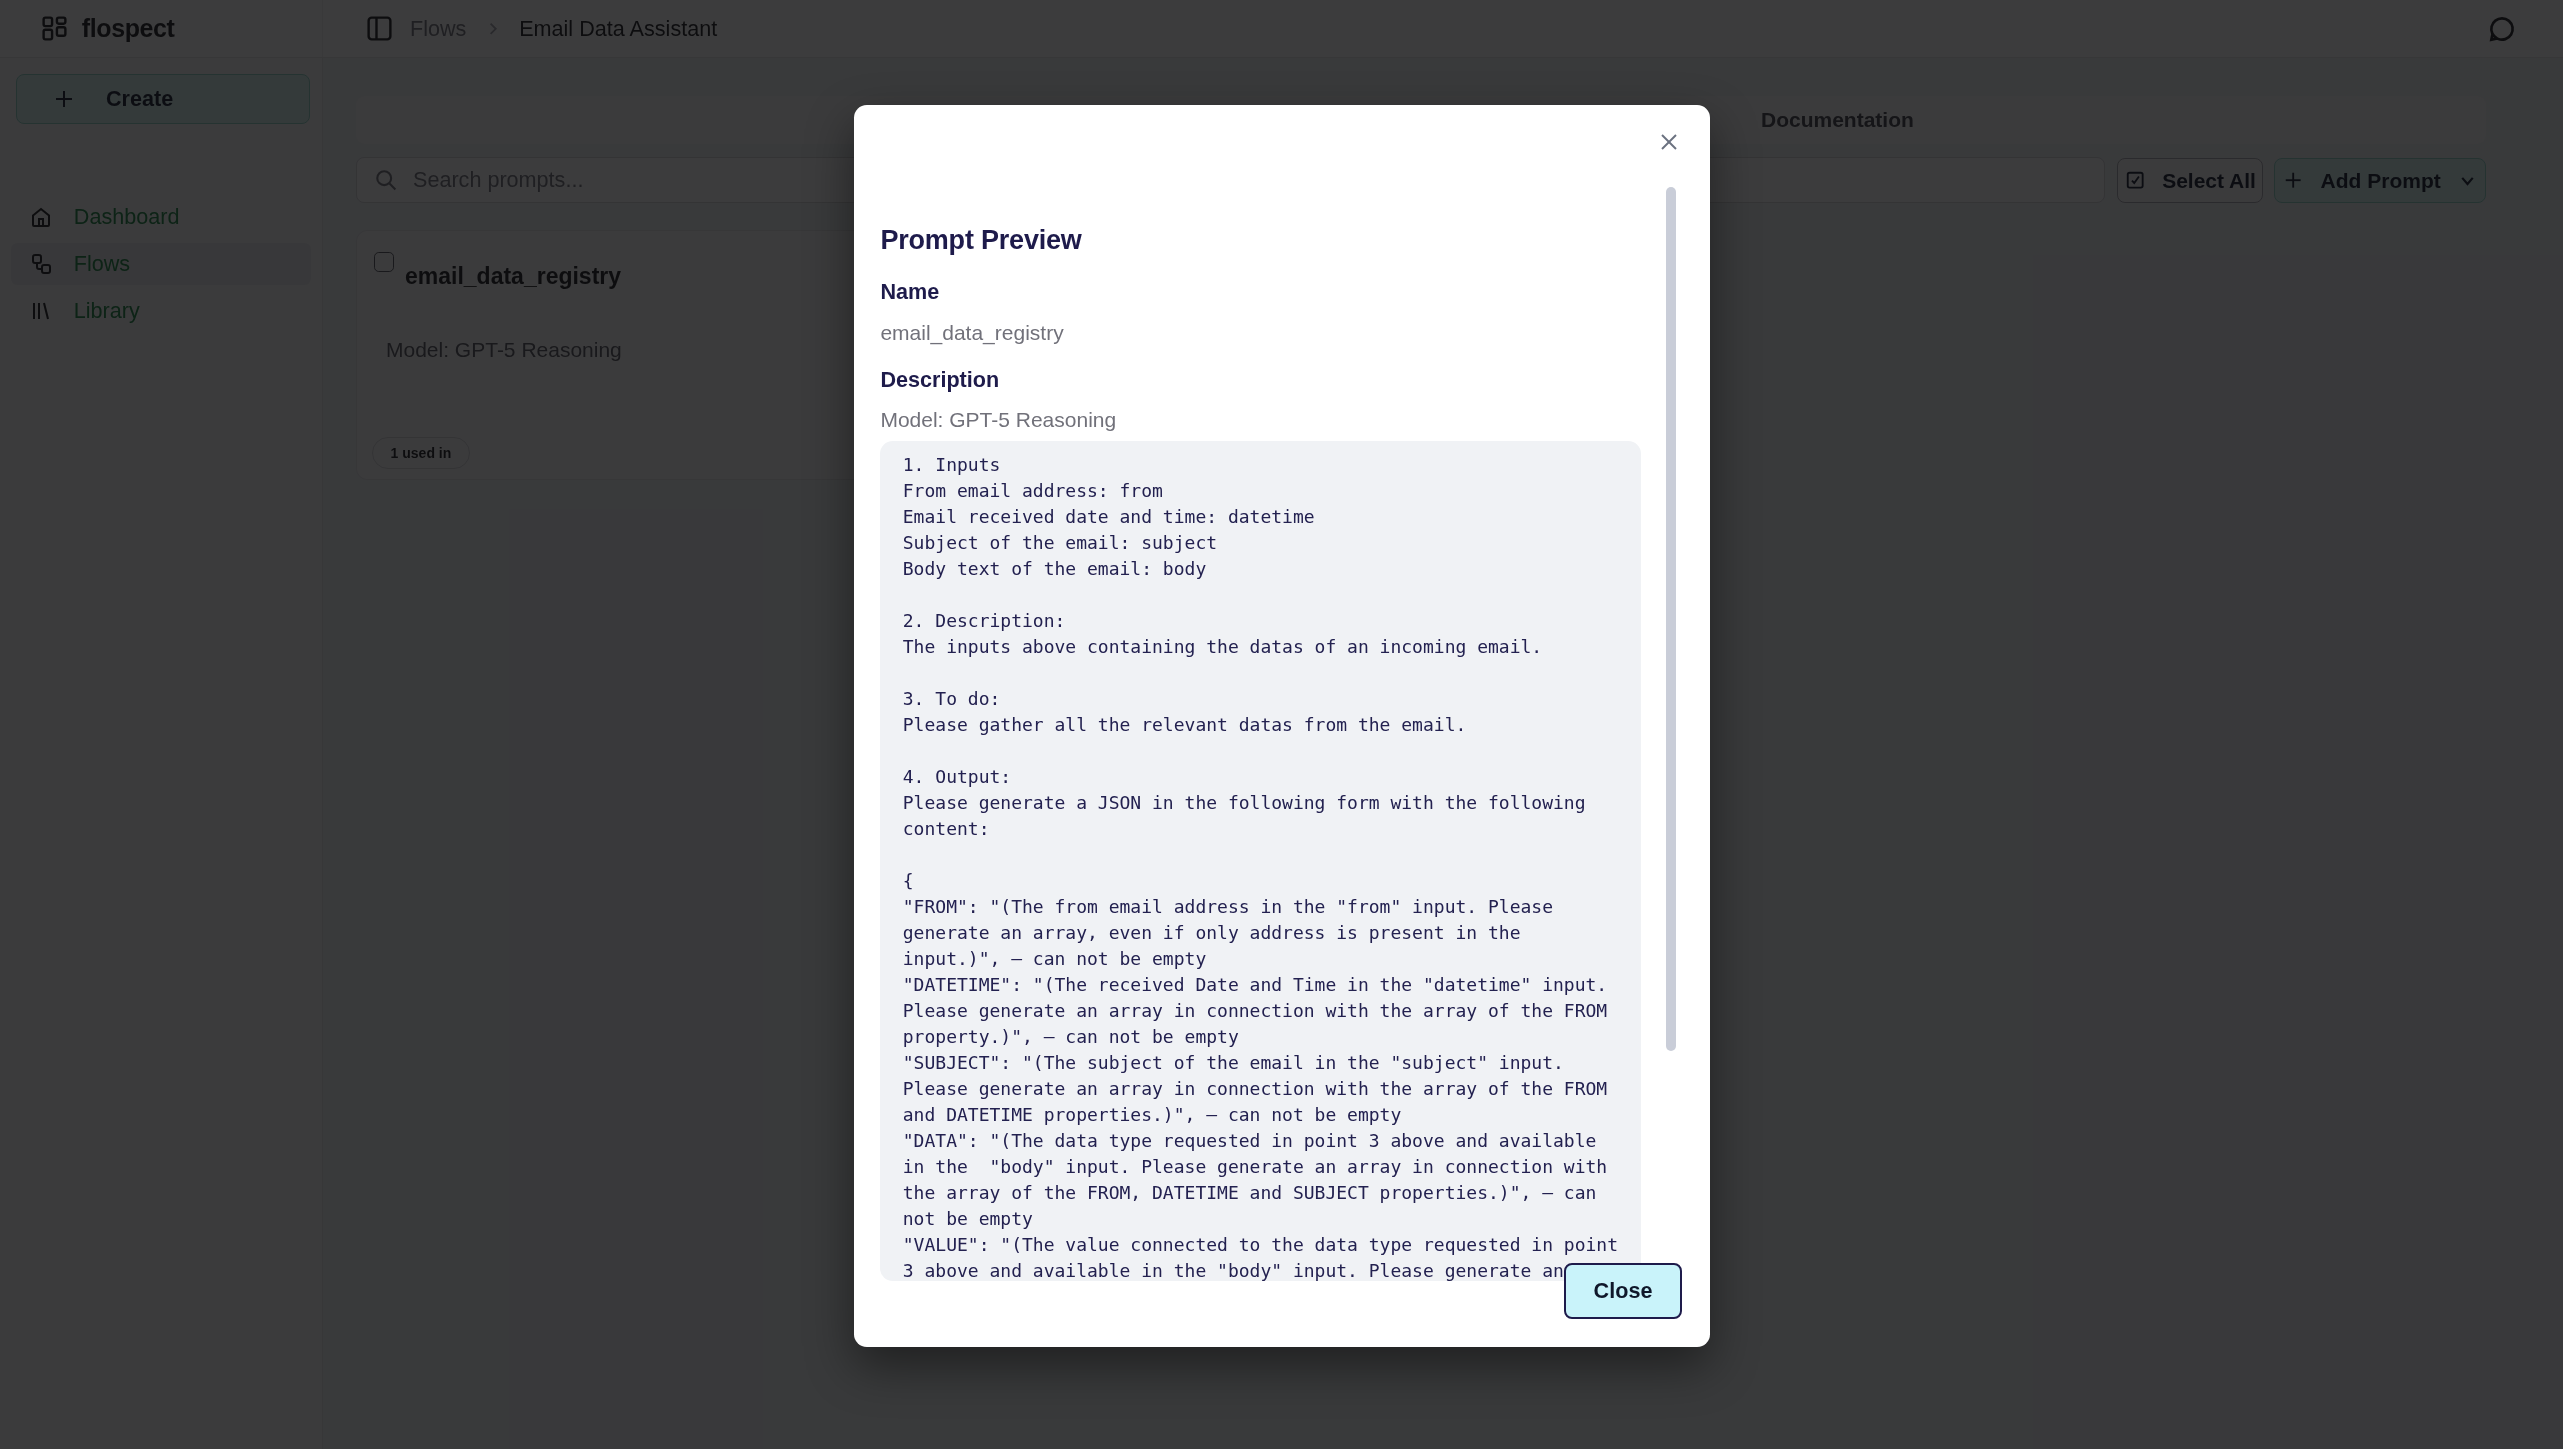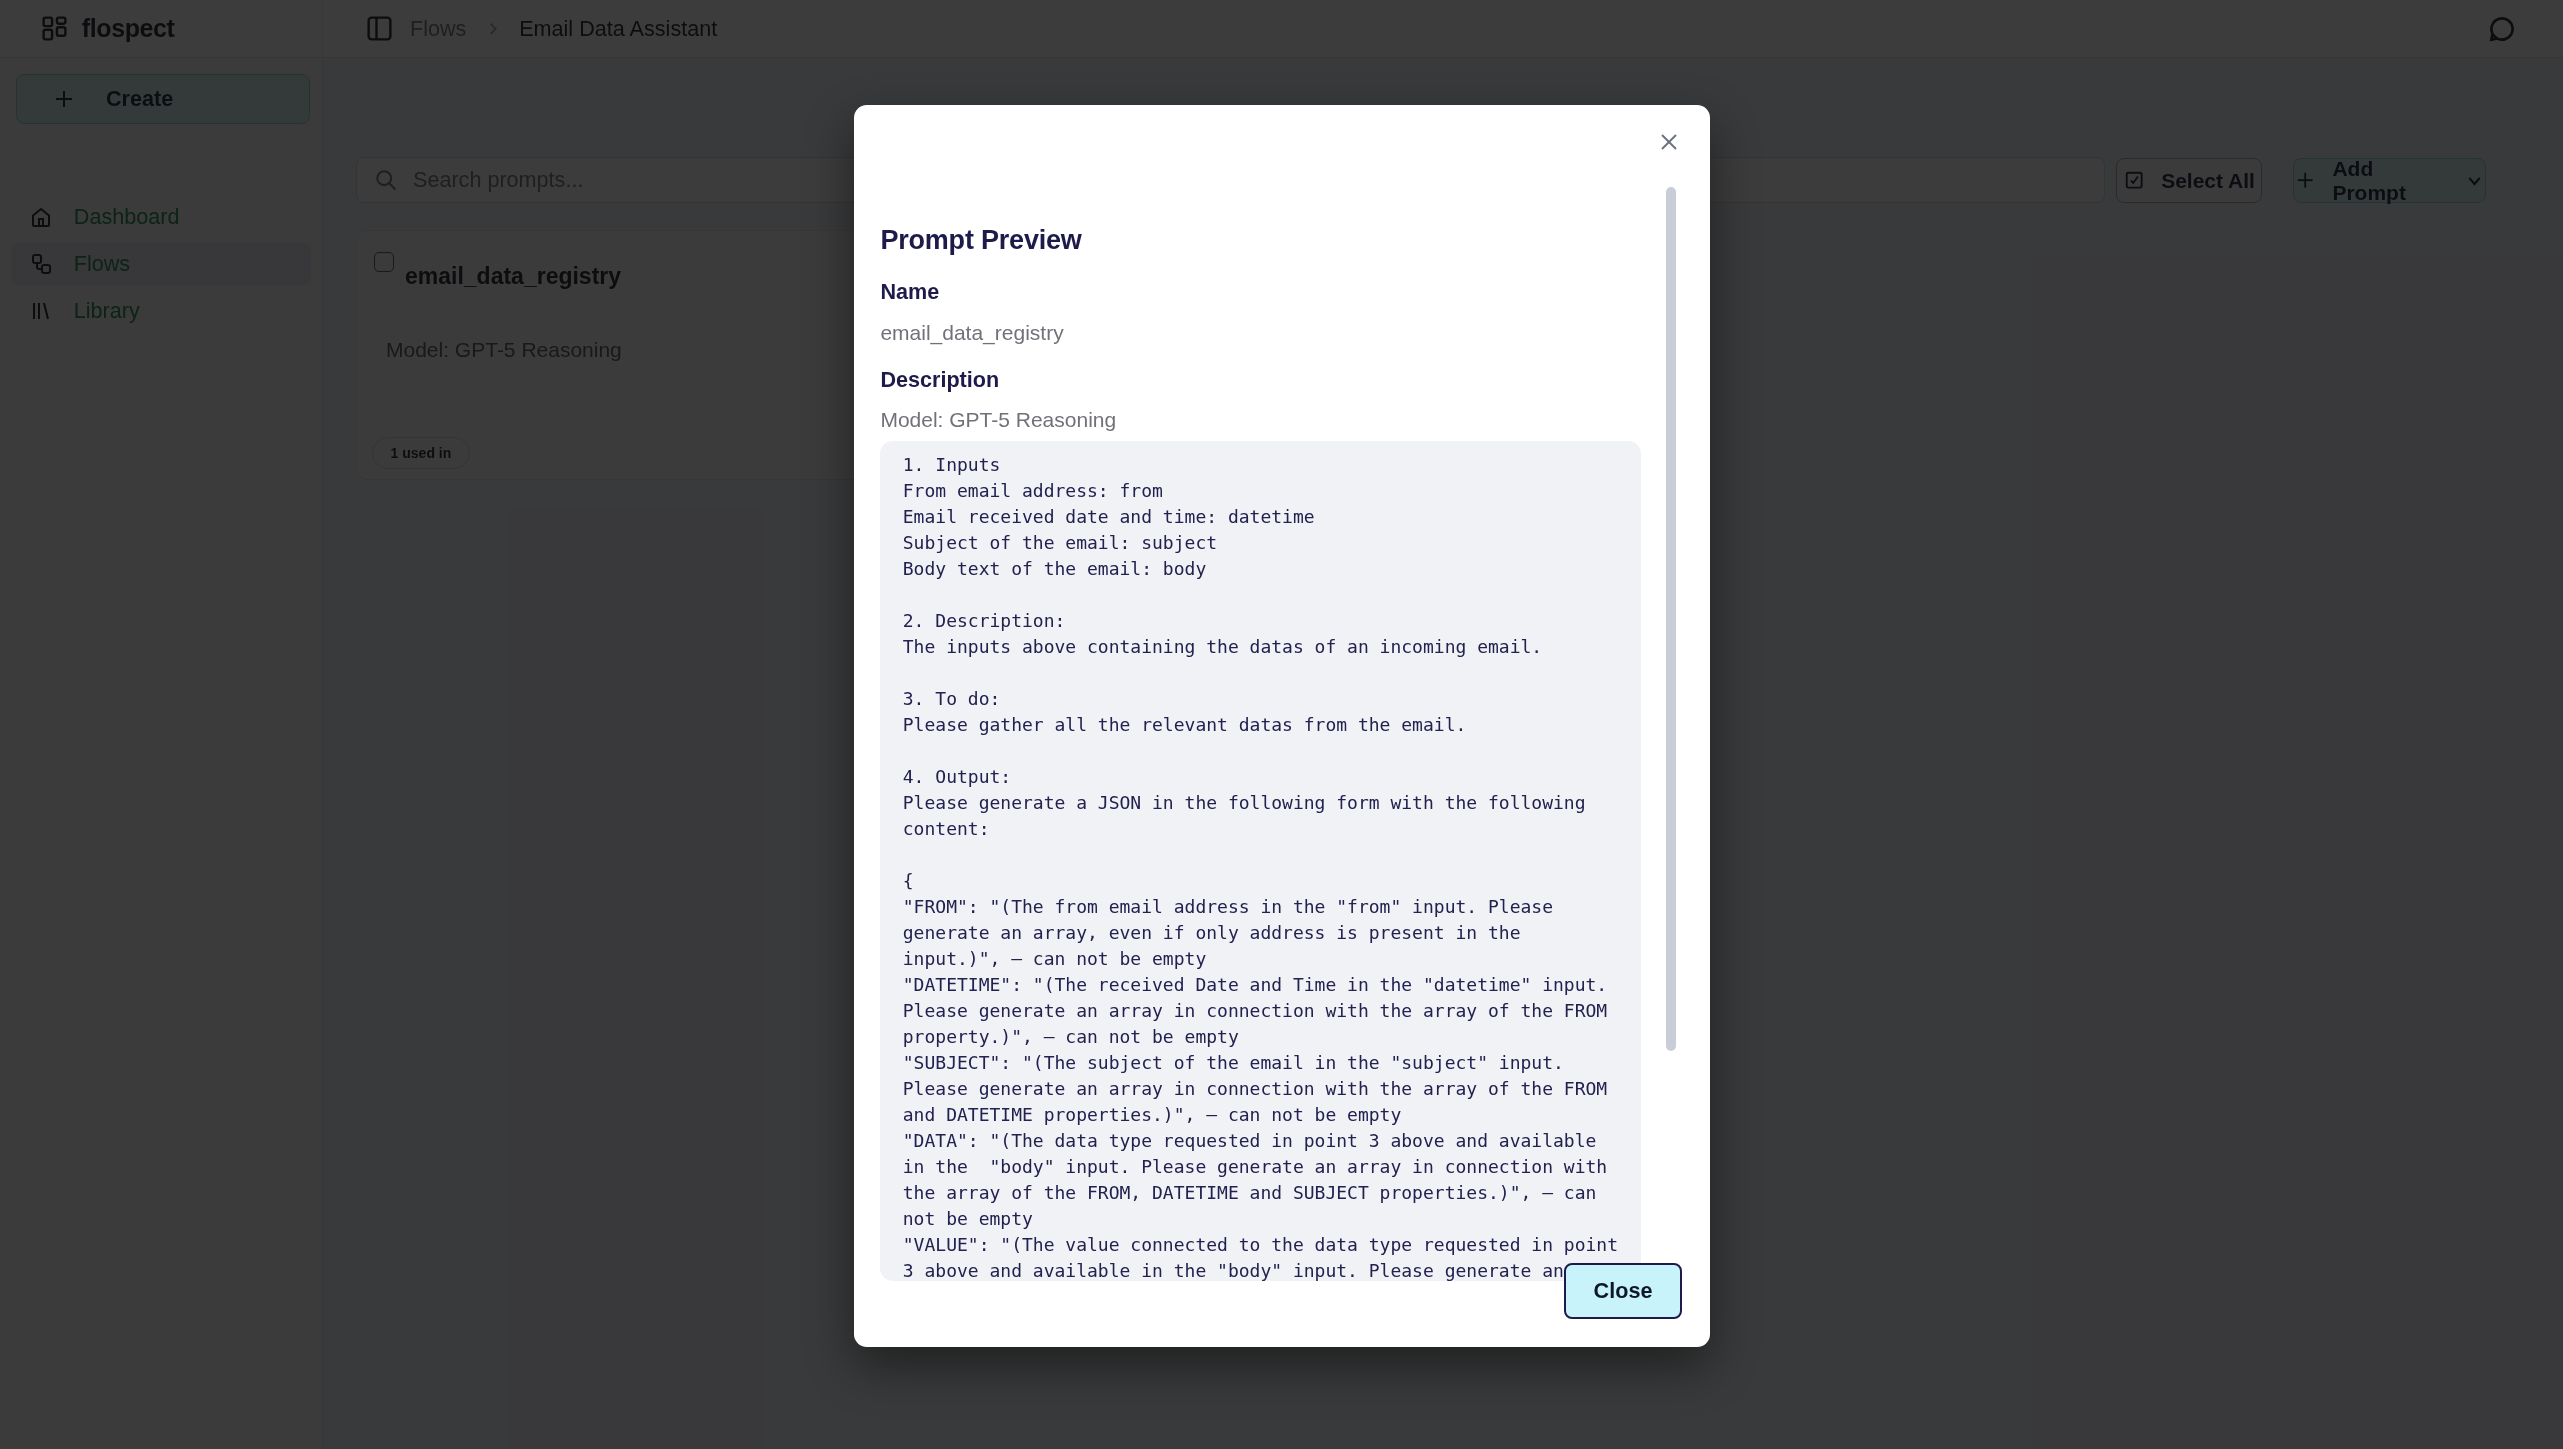--- a/index.html
+++ b/index.html
@@ -32,21 +32,21 @@
   
   .main { position:absolute; left:323px; top:58px; width:2240px; height:1392px; background:#f1f2f4; z-index:0; }
   .toolbar-band { position:absolute; left:33px; top:38px; width:2130px; height:48px; background:#fafafa; border-radius:9.6px; }
   .doc-link { position:absolute; left:1405px; top:0; height:48px; display:flex; align-items:center; font-size:21px; font-weight:600; color:#3f3f46; cursor:pointer; }
   .search-wrap { position:absolute; left:33px; top:99px; width:1749px; height:46px; background:#ffffff; border:1.6px solid #d4d4d8; border-radius:8px; display:flex; align-items:center; padding-left:16px; gap:14.4px; }
   .search-wrap input { border:none; outline:none; background:transparent; font-family:"Liberation Sans", sans-serif; font-size:21.6px; color:#18181b; flex:1; }
   .search-wrap input::placeholder { color:#71717a; }
   .btn-row { position:absolute; right:77px; top:100px; display:flex; gap:11.2px; }
   .btn { height:45px; border-radius:8px; display:flex; align-items:center; justify-content:center; gap:16px; font-size:21px; font-weight:600; color:#0f172a; cursor:pointer; }
   .btn-outline { width:146px; background:#fafafa; border:1.6px solid #a6a6ad; }
-  .btn-accent { width:193px; background:#d6f5ef; border:1.6px solid #8bd0c4;margin-left:20px; }
+  .btn-accent { width:212px; background:#d6f5ef; border:1.6px solid #8bd0c4; }
 
   .card { position:absolute; left:33px; top:172px; width:1204px; height:250px; background:#fafafa; border:1.6px solid #e4e4e7; border-radius:11.2px; cursor:pointer; }
   .card-check { position:absolute; left:17px; top:21px; width:20px; height:20px; border:1.6px solid #52525b; border-radius:4.8px; background:transparent; cursor:pointer; }
   .card-title { position:absolute; left:48px; top:32px; font-size:23px; font-weight:700; color:#18181b; }
   .card-model { position:absolute; left:29px; top:107px; font-size:21px; color:#52525b; }
   .card-pill { position:absolute; left:15px; top:206px; height:32px; padding:0 17.6px; border:1.6px solid #d4d4d8; border-radius:16px; display:inline-flex; align-items:center; font-size:14px; font-weight:600; color:#18181b; }
 
   
   .overlay { position:absolute; inset:0; background:rgba(11,11,13,0.80); z-index:50; }
   .modal { position:absolute; left:854px; top:105px; width:856px; height:1242px; background:#ffffff; border-radius:12.8px; box-shadow:0 19px 48px rgba(0,0,0,0.45); z-index:100; }
@@ -135,20 +135,23 @@
             <line x1="10" y1="4" x2="10" y2="20"></line>
           <line x1="15" y1="4" x2="19" y2="20"></line>
         </svg>
       </span>
       <span>Library</span>
     </div>
   </nav>
 </aside>
 
 <main class="main">
+  <div class="toolbar-band">
+    <span class="doc-link">Documentation</span>
+  </div>
 
   <div class="search-wrap">
     <span class="icon">
       <svg width="25.6" height="25.6" viewBox="0 0 24 24" fill="none" stroke="#71717a" stroke-width="2">
         <circle cx="10.5" cy="10.5" r="6.5"></circle>
           <line x1="15.5" y1="15.5" x2="21" y2="21"></line>
       </svg>
     </span>
     <input type="text" placeholder="Search prompts..." style="">
   </div>

